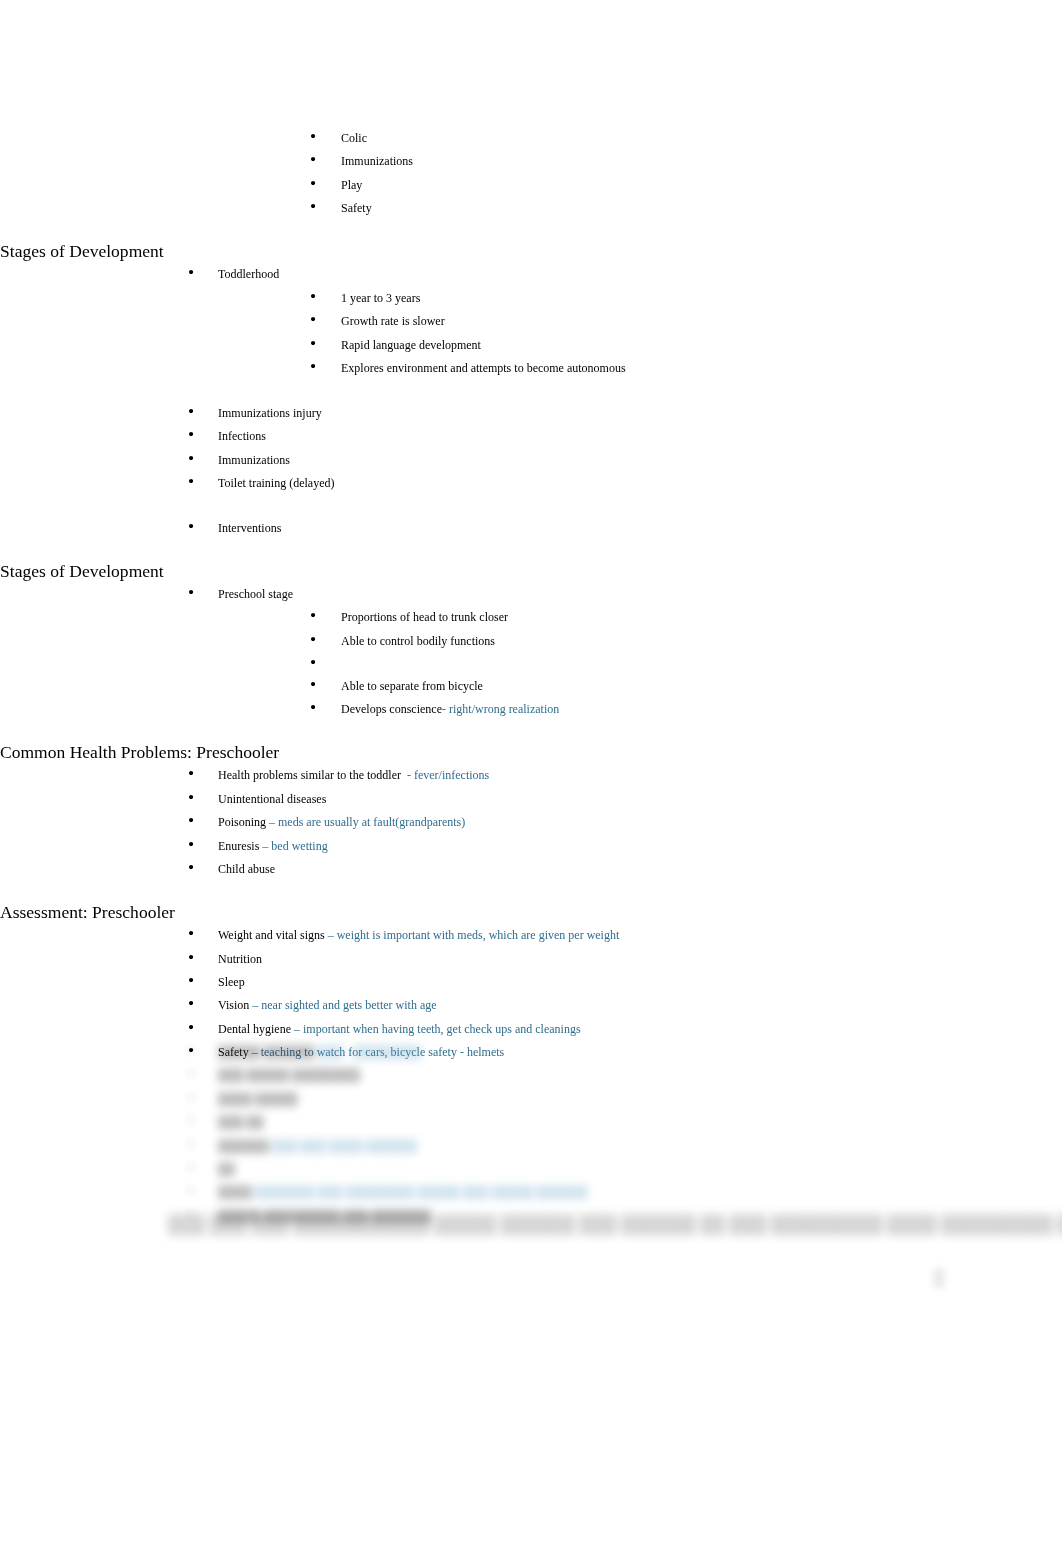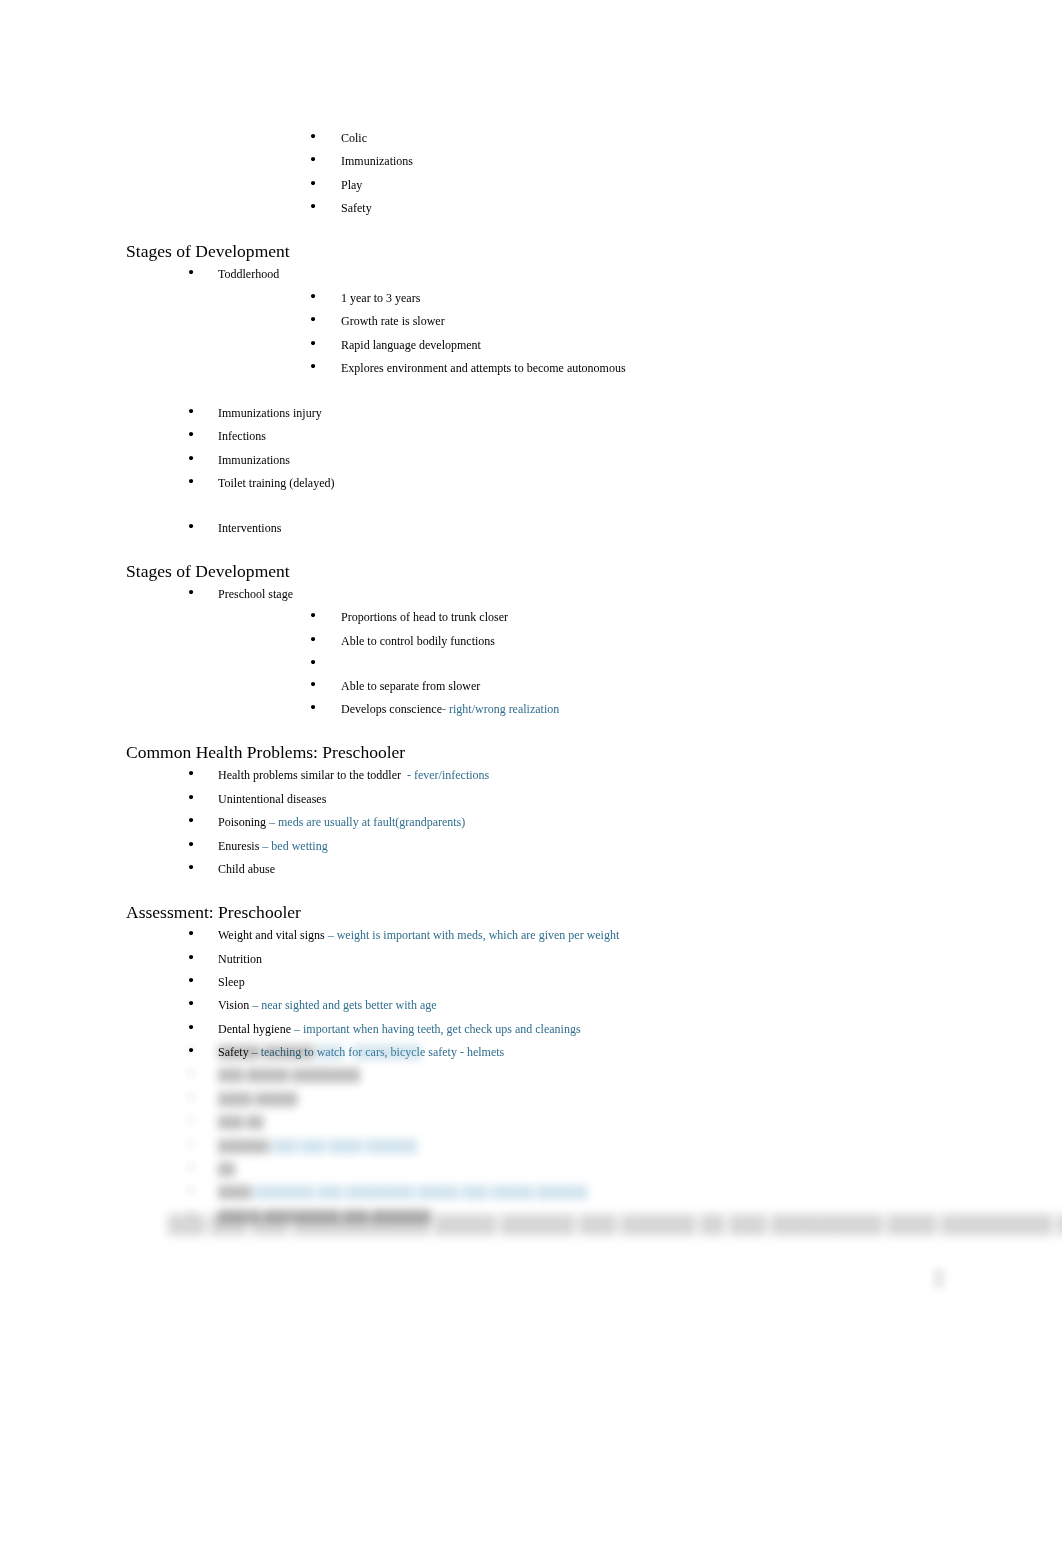--- a/index.html
+++ b/index.html
@@ -26,21 +26,20 @@
   }
   
   .line {
     font-size: 17.5px;
     line-height: 21.4px;
     white-space: pre;
     letter-spacing: 0.02px;
   }
   
   .heading {
-    margin-left: 126px;
   }
   
   .bullet-row {
     display: flex;
     align-items: baseline;
   }
   .bullet-glyph {
     flex: 0 0 auto;
     font-size: 17.5px;
     line-height: 21.4px;
@@ -204,21 +203,21 @@
         <span class="bullet-glyph">•</span>
         <span class="bullet-text">Able to control bodily functions</span>
           <span class="bullet-text accent"></span>
       </div>
       <div class="bullet-row lvl2">
         <span class="bullet-glyph">•</span>
           <span class="bullet-text accent"></span>
       </div>
       <div class="bullet-row lvl2">
         <span class="bullet-glyph">•</span>
-        <span class="bullet-text">Able to separate from slower</span>
+        <span class="bullet-text">Able to separate from bicycle</span>
           <span class="bullet-text accent"></span>
       </div>
       <div class="bullet-row lvl2">
         <span class="bullet-glyph">•</span>
         <span class="bullet-text">Develops conscience</span>
           <span class="bullet-text accent">- right/wrong realization</span>
       </div>
     </div>
 
     <div class="spacer"></div>

